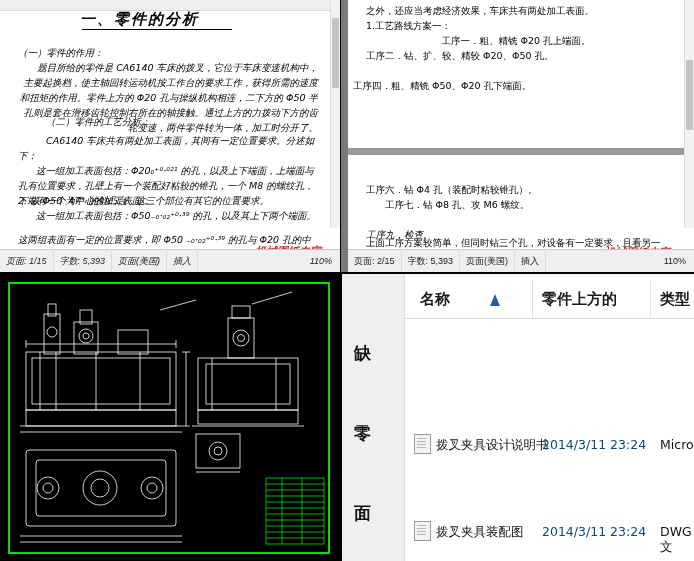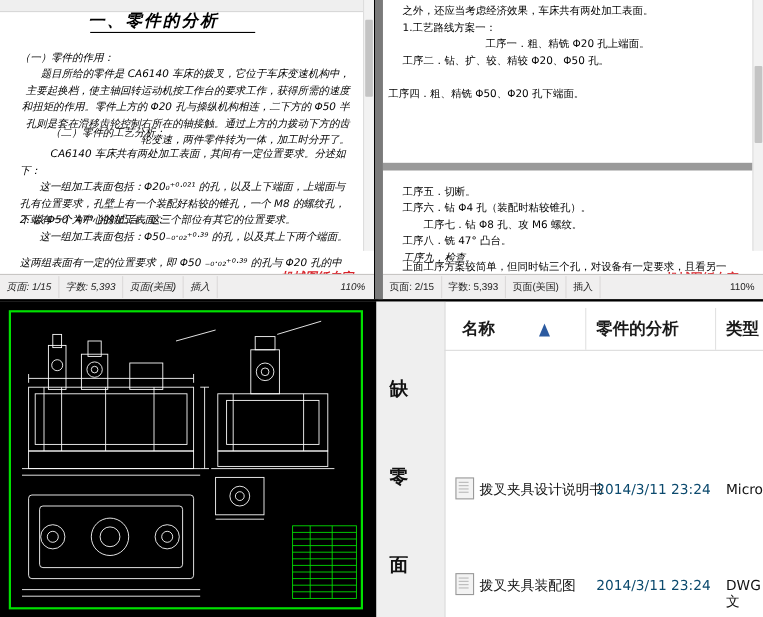--- a/index.html
+++ b/index.html
@@ -95,24 +95,22 @@
   <div class="word" id="docRight">
     <div class="doc-body">
       <div class="doc-text para" style="left:18px;top:4px;width:300px;">之外，还应当考虑经济效果，车床共有两处加工表面。</div>
       <div class="doc-text para" style="left:18px;top:19px;width:300px;">1.工艺路线方案一：</div>
       <div class="doc-text para" style="left:18px;top:34px;width:300px;text-align:center;">工序一．粗、精铣 Φ20 孔上端面。</div>
       <div class="doc-text para" style="left:18px;top:49px;width:300px;">工序二．钻、扩、较、精较 Φ20、Φ50 孔。</div>
       <div class="doc-text para" style="left:5px;top:79px;width:300px;">工序四．粗、精铣 Φ50、Φ20 孔下端面。</div>
 
       <div class="pagegap" style="top:148px;"></div>
 
-      <div class="doc-text para" style="left:18px;top:168px;width:300px;">工序五．切断。</div>
       <div class="doc-text para" style="left:18px;top:183px;width:300px;">工序六．钻 Φ4 孔（装配时粘较锥孔）。</div>
       <div class="doc-text para" style="left:18px;top:198px;width:300px;margin-left:19px;">工序七．钻 Φ8 孔、攻 M6 螺纹。</div>
-      <div class="doc-text para" style="left:18px;top:213px;width:300px;">工序八．铣 47° 凸台。</div>
       <div class="doc-text para" style="left:18px;top:228px;width:300px;font-style:italic;">工序九．检查。</div>
       <div class="doc-text para" style="left:18px;top:236px;width:300px;">上面工序方案较简单，但同时钻三个孔，对设备有一定要求，且看另一个方案。</div>
       <div class="doc-text para" style="left:18px;top:236px;width:300px;opacity:0;">2.工艺路线方案二：</div>
 
       <div class="wm" style="left:258px;top:245px;">机械图纸专家</div>
 
       <div class="vscroll">
         <div class="vthumb" style="top:60px;height:70px;"></div>
       </div>
     </div>
@@ -205,21 +203,21 @@
   </div>
 
   <div id="explorer">
     <div id="exp-left">
       <div class="exp-side-txt" style="top:68px;">缺</div>
       <div class="exp-side-txt" style="top:148px;">零</div>
       <div class="exp-side-txt" style="top:228px;">面</div>
     </div>
 
     <div class="col-head" style="left:78px;">名称</div>
-    <div class="col-head" style="left:200px;">零件的分析</div>
+    <div class="col-head" style="left:200px;">零件上方的</div>
     <div class="col-head" style="left:318px;">类型</div>
     <div class="hdr-line"></div>
     <div class="vsep" style="left:190px;"></div>
     <div class="vsep" style="left:308px;"></div>
 
     <div class="cursor" style="left:148px;top:20px;"></div>
 
     <div>
       <div class="fileicon" style="left:72px;top:160px;"></div>
       <div class="row-name" style="left:94px;top:163px;">拨叉夹具设计说明书</div>

